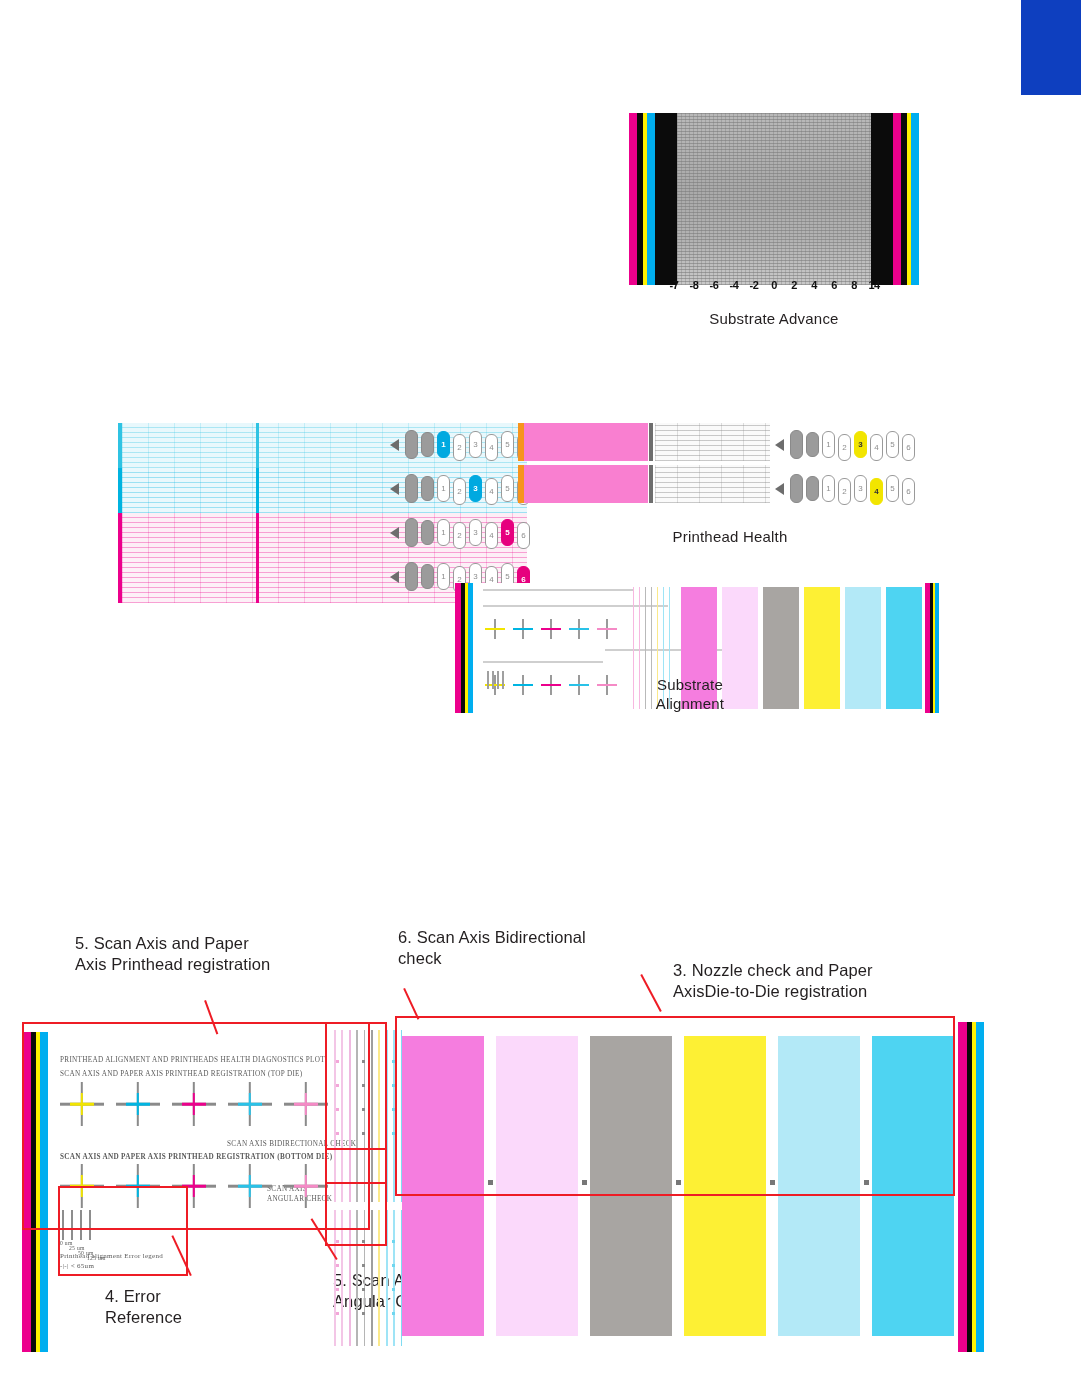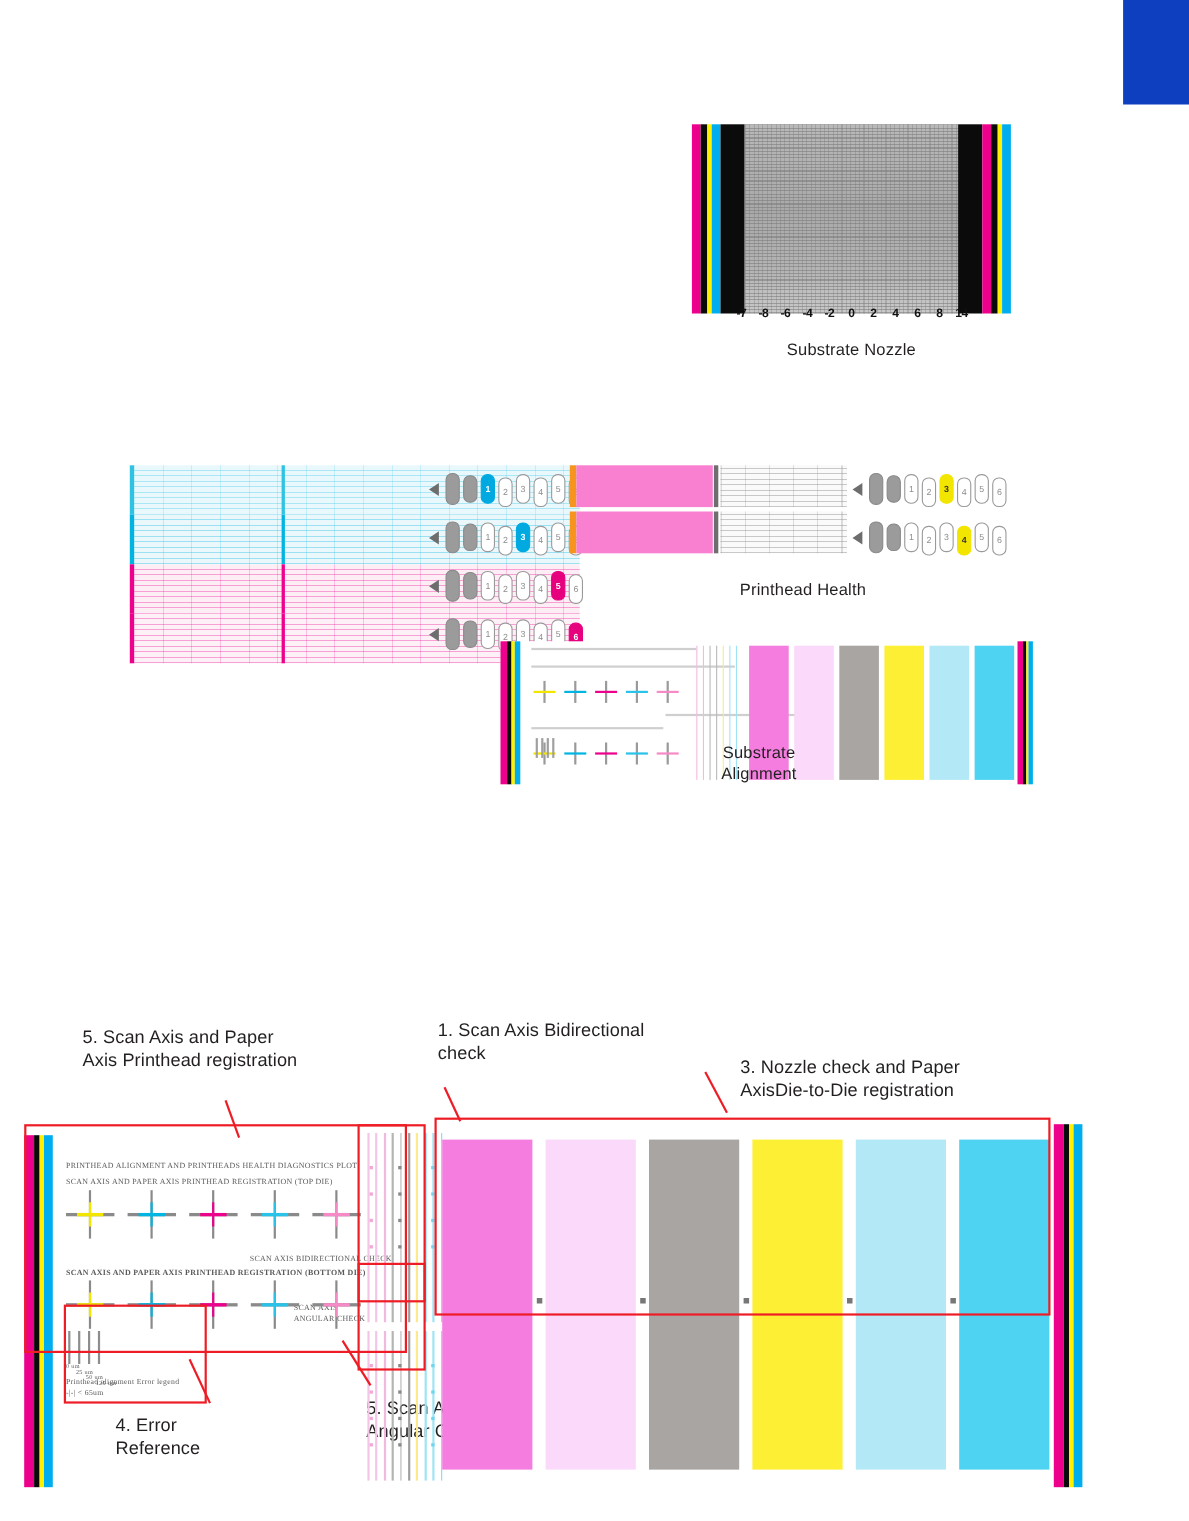--- a/index.html
+++ b/index.html
@@ -129,21 +129,21 @@
     <span>-6</span>
     <span>-4</span>
     <span>-2</span>
     <span>0</span>
     <span>2</span>
     <span>4</span>
     <span>6</span>
     <span>8</span>
     <span>14</span>
   </div>
-<div class="abs caption" id="substrate-advance-label">Substrate Nozzle</div>
+<div class="abs caption" id="substrate-advance-label">Substrate Advance</div>
 
 <div class="abs" id="nozzle-area" style="left:118px;top:423px;width:410px;height:180px;">
     <div class="abs nozzle-panel" style="left: 0px; top: 0px; width: 405px; height: 45px; border-left-color: rgb(47, 195, 227);">
       <div class="nz-grid" style="background: repeating-linear-gradient(0deg, rgba(47, 195, 227, 0.333) 0px, rgba(47, 195, 227, 0.333) 1px, rgba(255, 255, 255, 0) 1px, rgba(255, 255, 255, 0) 5px), repeating-linear-gradient(90deg, rgba(47, 195, 227, 0.2) 0px, rgba(47, 195, 227, 0.2) 1px, rgba(255, 255, 255, 0) 1px, rgba(255, 255, 255, 0) 26px), rgb(232, 248, 252);"></div>
     </div>
     <div class="abs" style="left: 138px; top: 0px; width: 3px; height: 45px; background: rgb(47, 195, 227);"></div>
     <div class="abs nozzle-panel" style="left: 0px; top: 45px; width: 405px; height: 45px; border-left-color: rgb(0, 179, 224);">
       <div class="nz-grid" style="background: repeating-linear-gradient(0deg, rgba(0, 179, 224, 0.333) 0px, rgba(0, 179, 224, 0.333) 1px, rgba(255, 255, 255, 0) 1px, rgba(255, 255, 255, 0) 5px), repeating-linear-gradient(90deg, rgba(0, 179, 224, 0.2) 0px, rgba(0, 179, 224, 0.2) 1px, rgba(255, 255, 255, 0) 1px, rgba(255, 255, 255, 0) 26px), rgb(234, 248, 252);"></div>
     </div>
     <div class="abs" style="left: 138px; top: 45px; width: 3px; height: 45px; background: rgb(0, 179, 224);"></div>
@@ -319,21 +319,21 @@
         <i style="background: rgb(255, 242, 0); width: 16%;"></i>
         <i style="background: rgb(0, 174, 239); width: 30%;"></i>
       </div>
     </div>
   </div>
 <div class="abs caption" id="printheads-alignment-label">Substrate
 Alignment</div>
 
 <div class="abs callout" style="left:75px;top:933px;width:250px;">5. Scan Axis and Paper
 Axis Printhead registration</div>
-<div class="abs callout" style="left:398px;top:927px;width:235px;">1. Scan Axis Bidirectional
+<div class="abs callout" style="left:398px;top:927px;width:235px;">6. Scan Axis Bidirectional
 check</div>
 <div class="abs callout" style="left:673px;top:960px;width:290px;">3. Nozzle check and Paper
 AxisDie-to-Die registration</div>
 <div class="abs callout" style="left:105px;top:1286px;width:150px;">4. Error
 Reference</div>
 <div class="abs callout" style="left:333px;top:1270px;width:170px;">5. Scan Axis
 Angular Check</div>
 
 <div class="abs" id="plot-large">
 

